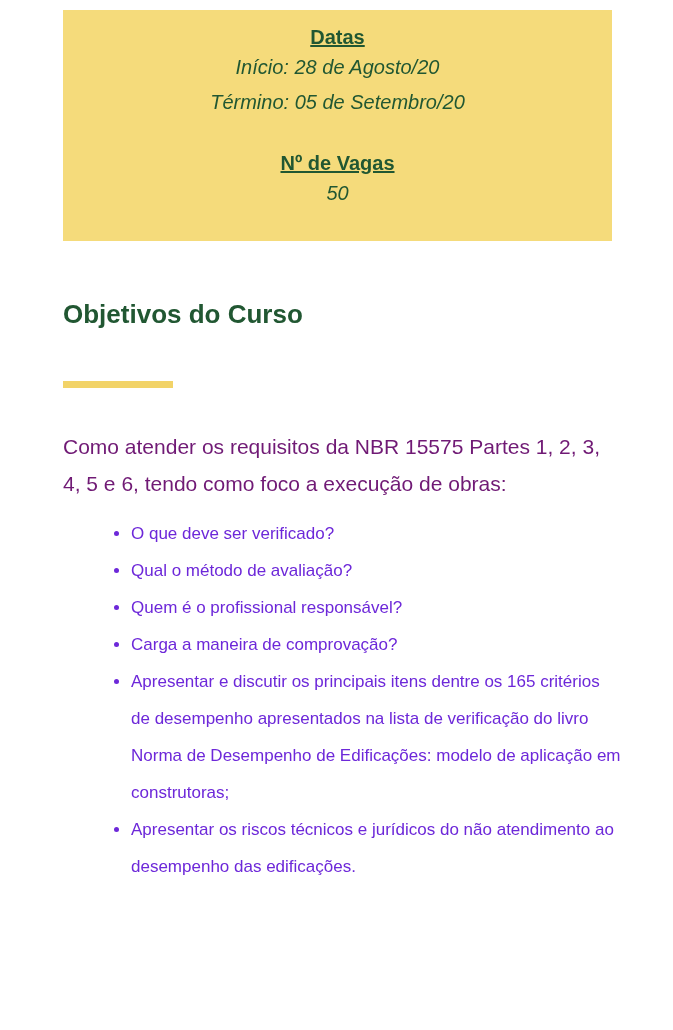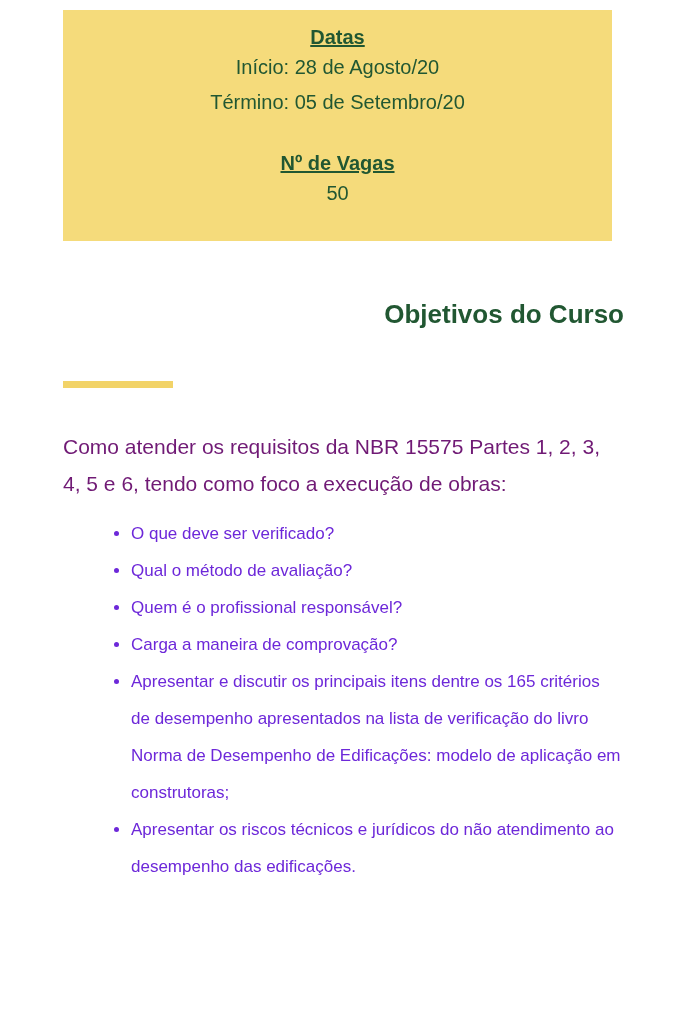--- a/index.html
+++ b/index.html
@@ -33,30 +33,30 @@
   .box-heading {
     font-weight: 700;
     text-decoration: underline;
     line-height: 26px;
     margin: 0;
   }
   .box-line {
     line-height: 35px;
     margin: 0;
     font-weight: 400;
+    font-style: italic;
   }
 
   
   .section-title {
     margin: 58px 0 0 63px;
     font-size: 26px;
     line-height: 30px;
     font-weight: 700;
     color: #215732;
-    text-align: right;
   }
 
   
   .accent-divider {
     margin: 52px 0 0 63px;
     width: 110px;
     height: 7px;
     background: #f2d368;
     border: none;
   }

